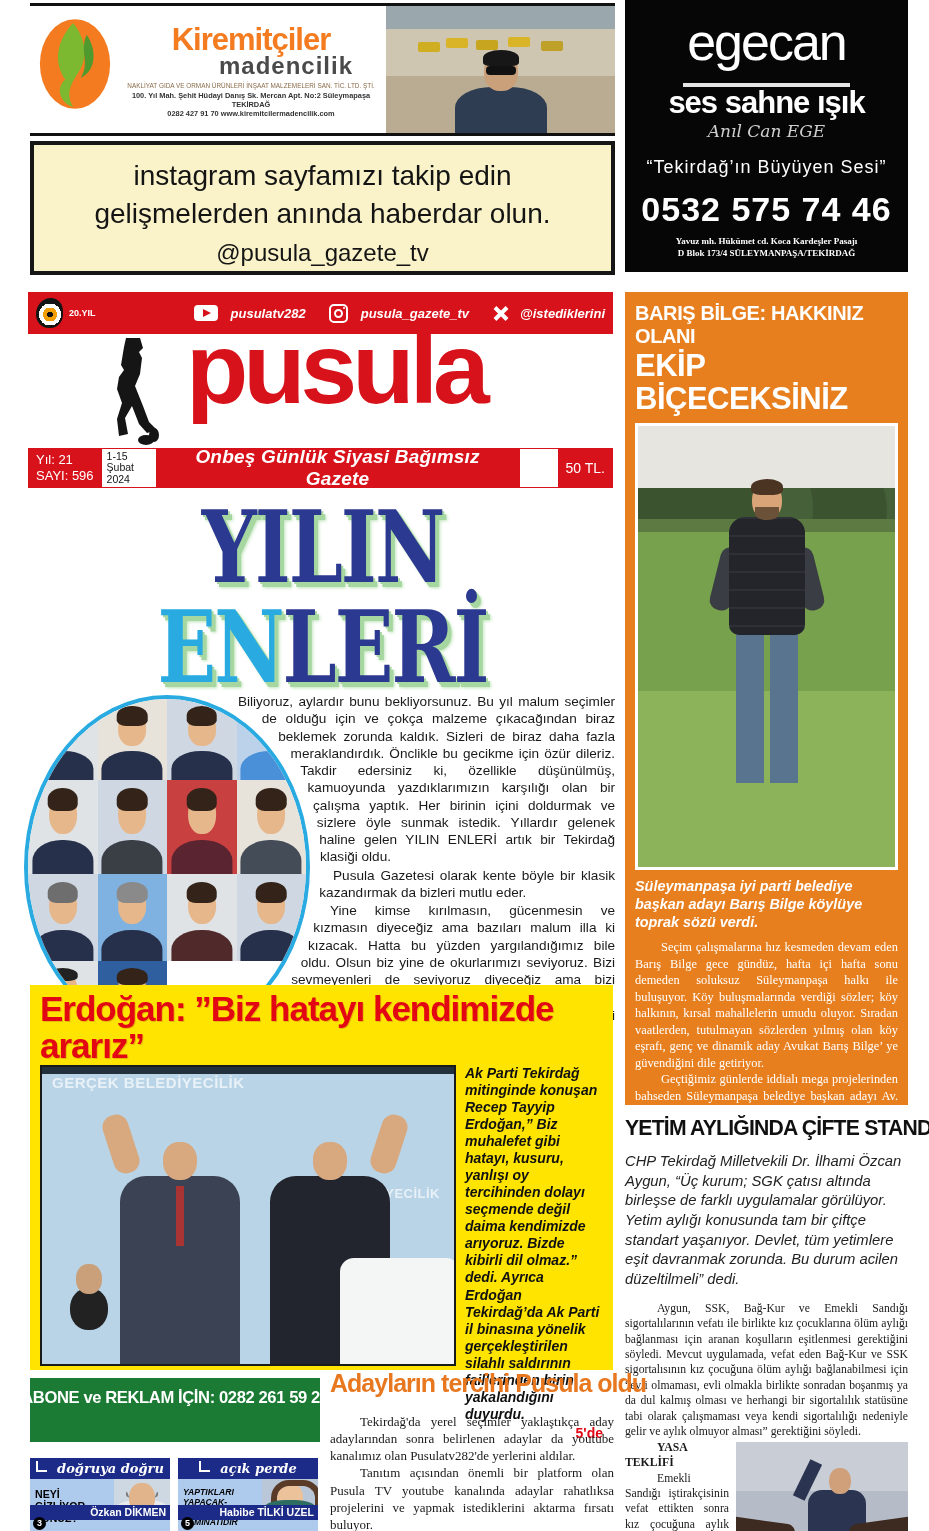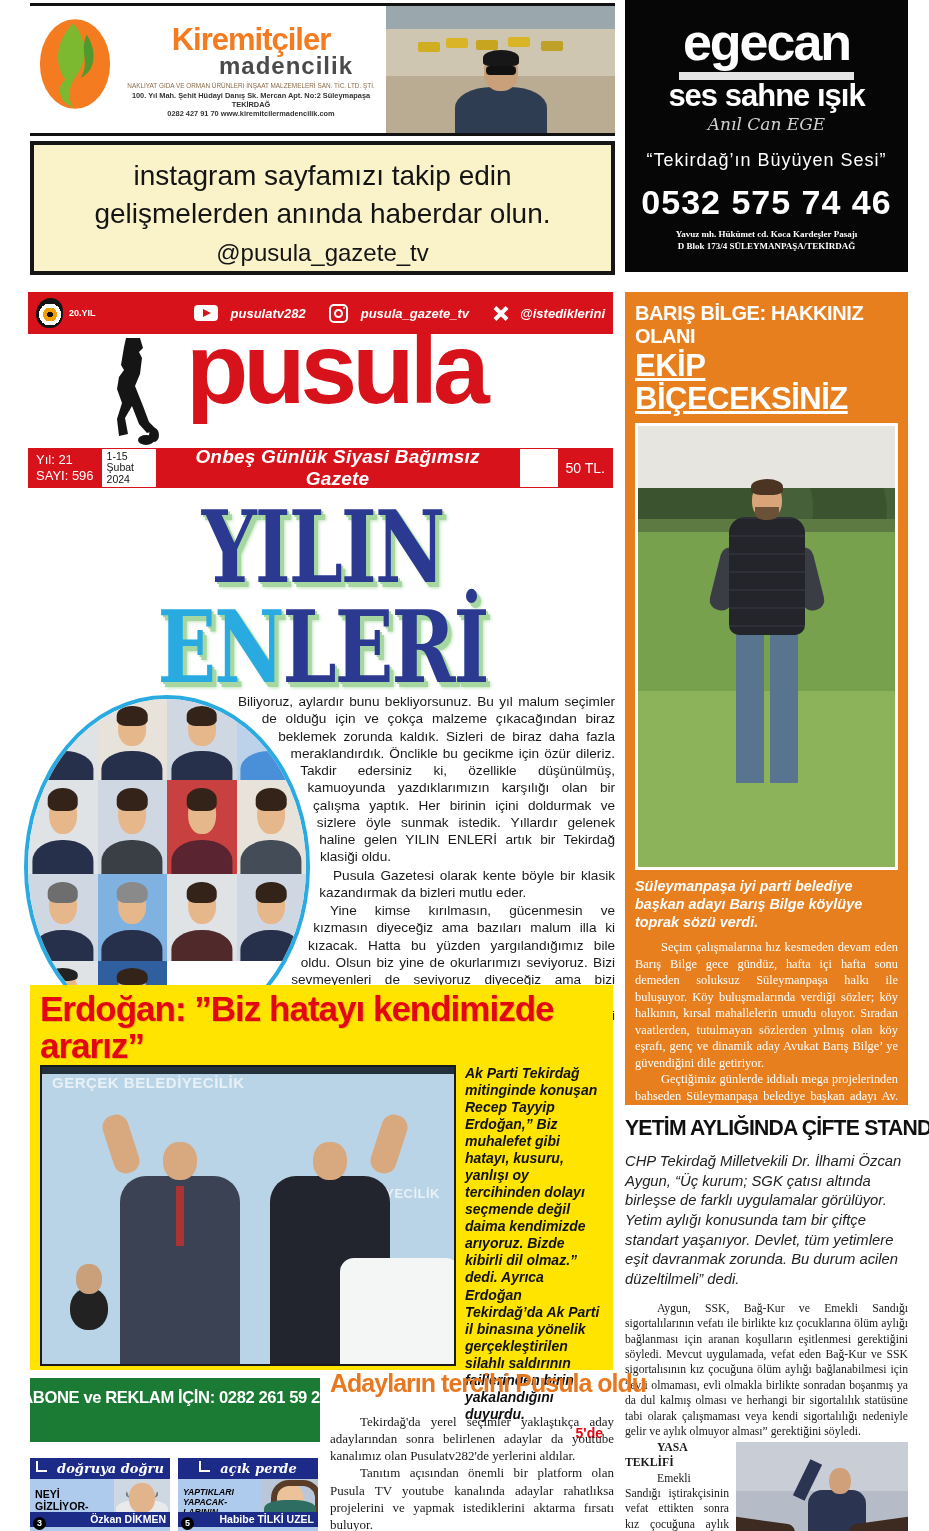--- a/index.html
+++ b/index.html
@@ -19,21 +19,21 @@
   .kir-photo{flex:1;margin:0;position:relative;overflow:hidden;background:linear-gradient(#9aa7ad 0 18%,#cfc6b2 18% 55%,#b9ac92 55%);}
   .machine{position:absolute;width:22px;height:10px;background:#d9b427;border-radius:2px;box-shadow:30px 2px 0 #c7a51e,62px -1px 0 #d9b427,95px 3px 0 #bfa12a,-28px 4px 0 #d0ae22;}
   .worker{position:absolute;left:50%;bottom:-6px;transform:translateX(-50%);width:92px;height:86px;}
   .worker .head{position:absolute;left:50%;top:0;transform:translateX(-50%);width:34px;height:38px;background:#caa07a;border-radius:45%;}
   .worker .hairc{position:absolute;left:50%;top:-3px;transform:translateX(-50%);width:36px;height:16px;background:#171717;border-radius:50% 50% 20% 20%;}
   .worker .glasses{position:absolute;left:50%;top:13px;transform:translateX(-50%);width:30px;height:9px;background:#111;border-radius:4px;}
   .worker .torso{position:absolute;left:0;bottom:0;width:92px;height:52px;background:#2e3d52;border-radius:40% 40% 0 0;}
 
   
   .ad-ege{left:625px;top:0;width:283px;height:272px;background:#060606;color:#fff;text-align:center;}
-  .ege-brand{font-size:52px;font-weight:700;letter-spacing:-2px;line-height:1;display:inline-block;border-bottom:8px solid #e5e5e5;padding:16px 4px 4px 4px;}
+  .ege-brand{font-size:52px;font-weight:400;letter-spacing:-2px;line-height:1;display:inline-block;border-bottom:4px solid #e5e5e5;padding:16px 4px 15px 4px;}
   .ege-sub{font-size:31px;font-weight:900;letter-spacing:-1px;line-height:1.05;}
   .ege-person{font-family:"DejaVu Serif",serif;font-style:italic;color:#cfcfcf;font-size:17px;margin-top:1px;}
   .ege-slogan{font-size:18px;margin-top:16px;letter-spacing:1px;}
   .ege-phone{font-size:34px;font-weight:900;margin-top:12px;letter-spacing:1px;}
   .ege-addr{font-family:"Liberation Serif",serif;font-weight:700;font-size:9px;line-height:1.35;margin-top:6px;}
 
   
   .insta-banner{left:30px;top:141px;width:577px;height:126px;background:#faf3c9;border:4px solid #161616;text-align:center;color:#141414;}
   .insta-l{font-size:28px;line-height:1.35;margin-top:12px;}
   .insta-h{font-size:24px;margin-top:6px;}
@@ -94,21 +94,21 @@
   .tile:nth-child(10){background:#7fb2e0;}
   .tile:nth-child(10) .hair{background:#8a8a8a;}
   .tile:nth-child(11) .torso{background:#502a2a;}
   .tile:nth-child(13) .hair{background:#222;height:18%;}
   .tile:nth-child(14){background:#2f5f9e;}
   .tile:nth-child(8) .torso{background:#444c58;}
 
   
   .bilge{left:625px;top:292px;width:283px;height:813px;background:#e87f1f;color:#fff;box-sizing:border-box;padding:10px 10px 8px 10px;}
   .bilge-kicker{font-size:20px;font-weight:900;letter-spacing:-.4px;line-height:1.15;}
-  .bilge-head{font-size:31px;font-weight:900;letter-spacing:-.5px;line-height:1.05;margin-top:2px;text-decoration:underline;}
+  .bilge-head{font-size:31px;font-weight:900;letter-spacing:-.5px;line-height:1.05;margin-top:2px;}
   .bilge-photo{margin-top:8px;height:447px;background:#fff;padding:3px;box-sizing:border-box;position:relative;}
   .field{width:100%;height:100%;position:relative;overflow:hidden;background:linear-gradient(#e7e5e0 0 14%,#cfd4c9 14% 19%,#5d7a42 19% 24%,#77a14c 24% 60%,#8db35a 60%);}
   .treeline{position:absolute;left:0;top:14%;width:100%;height:7%;background:radial-gradient(circle at 10% 80%,#3c5330 0 45%,transparent 46%),radial-gradient(circle at 35% 70%,#46603a 0 50%,transparent 51%),radial-gradient(circle at 65% 75%,#3c5330 0 48%,transparent 49%),radial-gradient(circle at 90% 80%,#46603a 0 45%,transparent 46%);}
   .bman{position:absolute;left:50%;top:13%;transform:translateX(-50%);width:108px;height:86%;}
   .bman .head{position:absolute;left:50%;top:0;transform:translateX(-50%);width:30px;height:36px;background:#d9a478;border-radius:46%;}
   .bman .hair{position:absolute;left:50%;top:-4px;transform:translateX(-50%);width:32px;height:16px;background:#4c3423;border-radius:50% 50% 30% 30%;}
   .bman .beard{position:absolute;left:50%;top:24px;transform:translateX(-50%);width:24px;height:13px;background:#6b5138;border-radius:0 0 45% 45%;}
   .bman .vest{position:absolute;left:50%;top:34px;transform:translateX(-50%);width:76px;height:118px;background:#23252a;border-radius:16px 16px 10px 10px;
         background-image:repeating-linear-gradient(#2d3036 0 2px,transparent 2px 18px);}
   .bman .arm{position:absolute;top:64px;width:22px;height:64px;background:#3a3d44;border-radius:10px;}
@@ -162,21 +162,21 @@
 
   
   .abone{left:30px;top:1378px;width:290px;height:64px;background:#1b7a33;color:#fff;display:flex;align-items:flex-start;justify-content:center;}
   .abone span{font-weight:900;font-size:16.6px;letter-spacing:-.4px;margin-top:10px;white-space:nowrap;}
   .colbox{top:1458px;width:140px;height:73px;background:#aecbee;position:absolute;overflow:hidden;}
   .colbox .hd{position:absolute;left:0;top:0;width:100%;height:21px;background:#1c2b87;color:#fff;
        font-family:"DejaVu Serif",serif;font-style:italic;font-weight:700;font-size:13px;display:flex;align-items:center;justify-content:center;gap:4px;}
   .colbox .hd::before{content:"";width:9px;height:9px;border-left:2px solid #fff;border-bottom:2px solid #fff;margin-right:6px;margin-top:-4px;}
   .colbox .ttl{position:absolute;left:5px;top:30px;width:72px;font-weight:800;font-size:10.6px;line-height:1.15;white-space:pre-line;color:#000;}
   .colbox.c2 .ttl{font-style:italic;font-size:8.6px;}
-  .colbox .ft{position:absolute;left:0;bottom:4px;width:100%;height:15px;background:#1c2b87;color:#fff;font-weight:700;font-size:10.5px;text-align:right;padding-right:4px;box-sizing:border-box;line-height:15px;}
+  .colbox .ft{position:absolute;left:0;bottom:11px;width:100%;height:15px;background:#1c2b87;color:#fff;font-weight:700;font-size:10.5px;text-align:right;padding-right:4px;box-sizing:border-box;line-height:15px;}
   .colbox .num{position:absolute;left:3px;bottom:1px;width:13px;height:13px;border-radius:50%;background:#000;color:#fff;font-size:9px;font-weight:700;text-align:center;line-height:13px;z-index:3;}
   .cphoto{position:absolute;right:0;top:21px;bottom:15px;width:56px;overflow:hidden;background:#cdd8e2;}
   .cphoto .h{position:absolute;left:50%;top:4px;transform:translateX(-50%);width:26px;height:30px;background:#e2b48c;border-radius:46%;}
   .cphoto .b{position:absolute;left:50%;bottom:-6px;transform:translateX(-50%);width:52px;height:22px;background:#e8eaec;border-radius:40% 40% 0 0;}
   .colbox.c1 .cphoto .h::before{content:"";position:absolute;left:-3px;top:6px;width:32px;height:10px;background:#7c7c7c;border-radius:40%;clip-path:polygon(0 0,12% 100%,88% 100%,100% 0,100% 100%,0 100%);}
   .colbox.c2 .cphoto{background:#b9c7d8;}
   .colbox.c2 .cphoto .h{background:#ecc29b;}
   .colbox.c2 .cphoto .h::after{content:"";position:absolute;left:-6px;top:-3px;width:38px;height:44px;background:transparent;border:6px solid #5a3b28;border-bottom:none;border-radius:18px 18px 0 0;}
   .colbox.c2 .cphoto .b{background:#2e6e62;}
 

